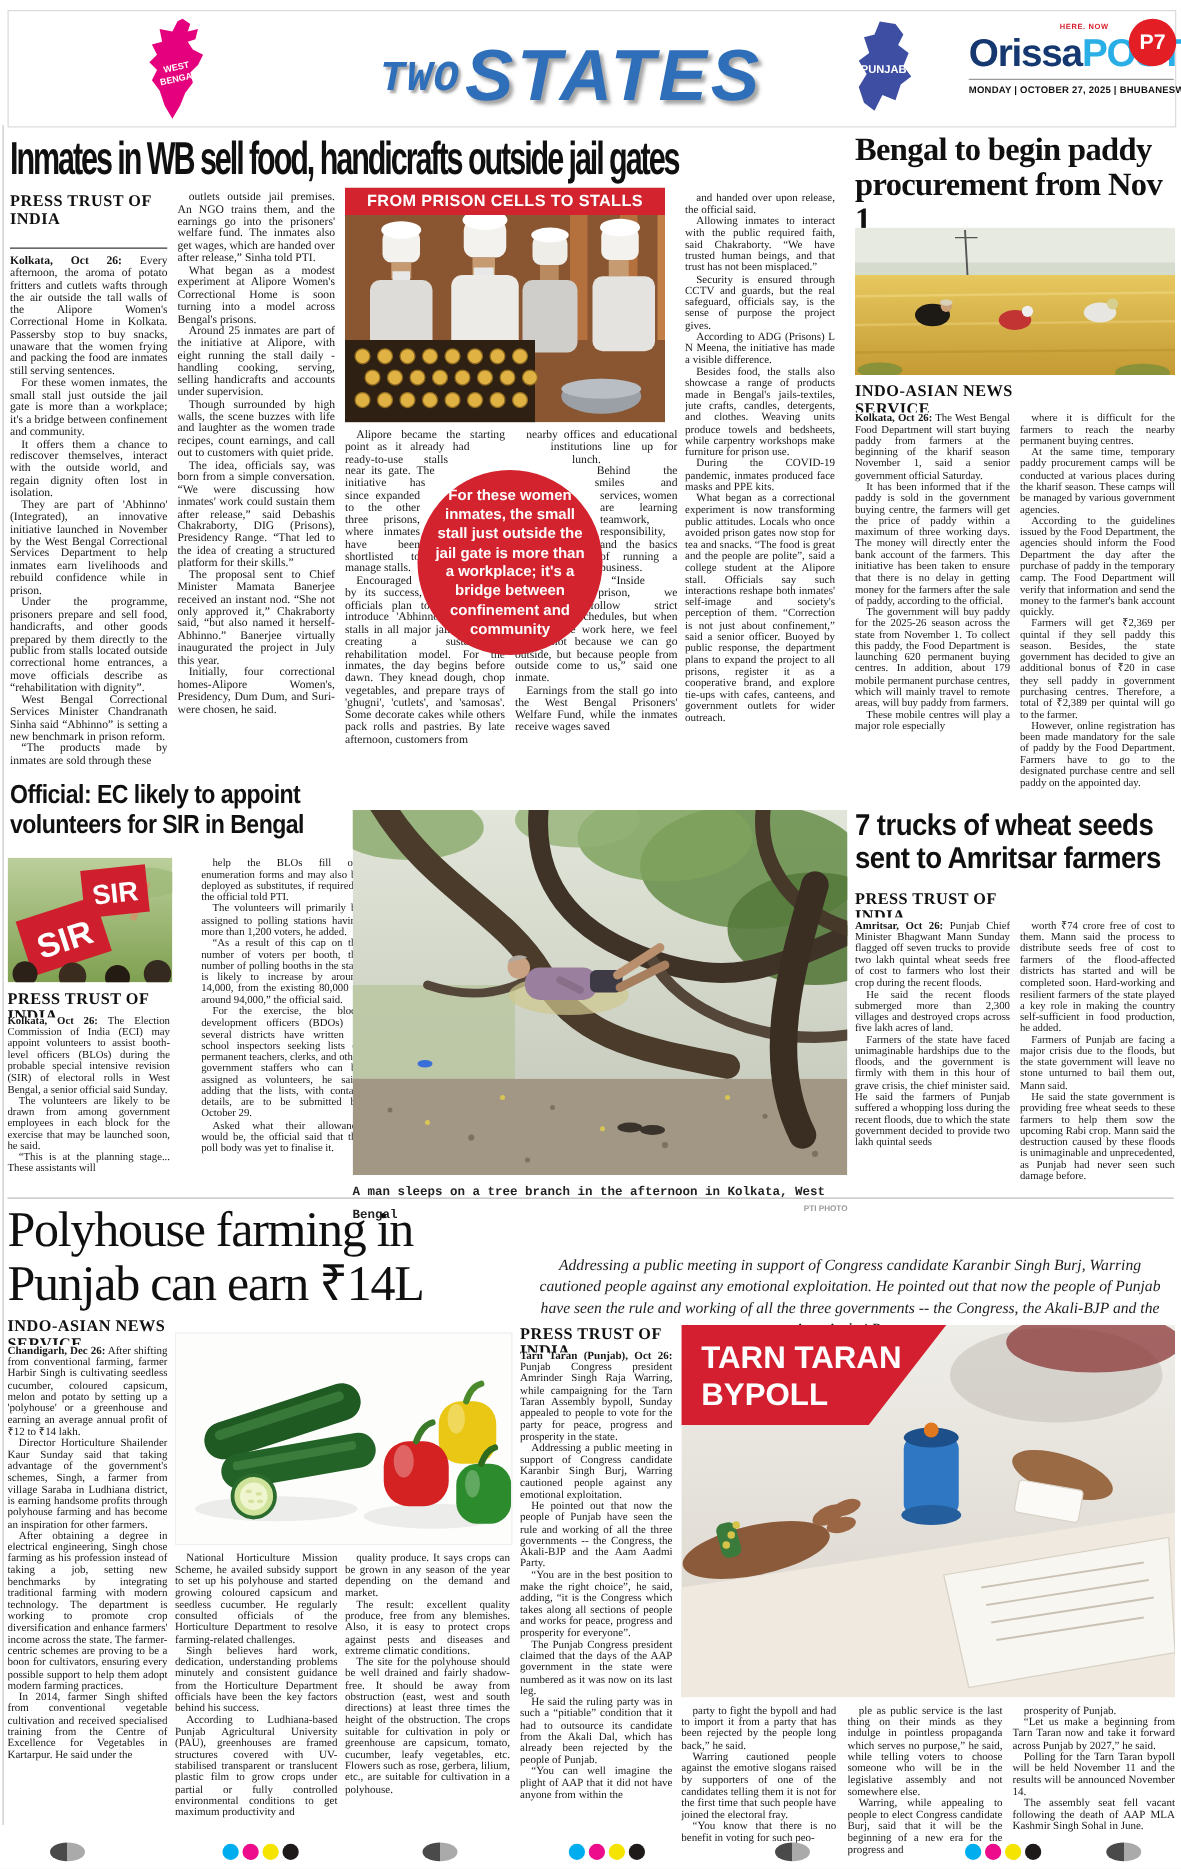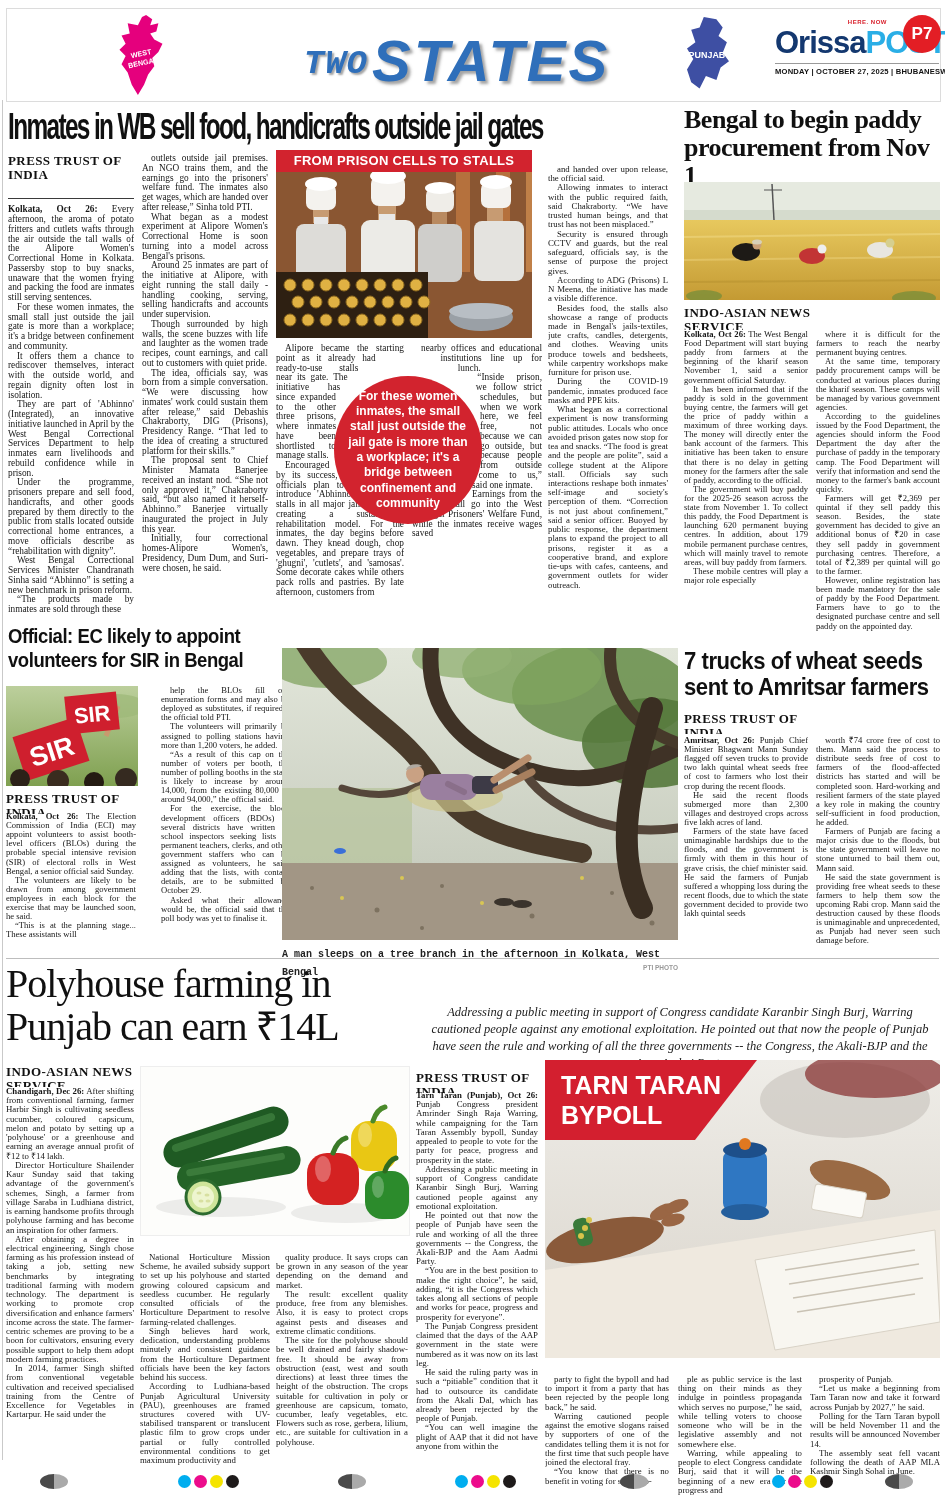--- a/index.html
+++ b/index.html
@@ -35,21 +35,21 @@
   .hl-sans2{font-family:"Liberation Sans",sans-serif;font-weight:bold;font-size:24px;line-height:1.1;
       letter-spacing:-.5px;width:278px;transform:scaleX(.92);transform-origin:left top;}
   .hl-serif-light{font-family:"Liberation Serif",serif;font-weight:normal;font-size:40px;line-height:1.08;letter-spacing:-1px;}
   .hl-italic{font-family:"Liberation Serif",serif;font-weight:bold;font-style:italic;font-size:25px;
       text-align:center;white-space:nowrap;}
   .standfirst{font-family:"Liberation Serif",serif;font-style:italic;font-size:12.5px;line-height:1.35;
       text-align:center;color:#1c1c1c;}
   
   .colbox{position:absolute;overflow:hidden;text-align:justify;color:#161616;}
   .b93{font-size:9.3px;line-height:1.05;}
-  .b88{font-size:8.8px;line-height:1.05;margin-top:11px;}
+  .b88{font-size:8.8px;line-height:1.05;}
   .b86{font-size:8.6px;line-height:1.06;}
   .colbox p{margin:0;text-indent:9px;}
   .colbox .lead-p{text-indent:0;}
   .lead-b{font-weight:bold;}
   .byline{display:block;font-weight:bold;font-size:13px;letter-spacing:.4px;color:#111;
       border-bottom:1.3px solid #3a3a3a;padding-bottom:17px;margin-bottom:6px;text-align:left;}
   
   .photo{position:absolute;overflow:hidden;}
   .photo svg{display:block;}
   .photo-banner{background:#d2232e;color:#fff;font-family:"Liberation Sans",sans-serif;font-weight:bold;
@@ -104,21 +104,21 @@
   </div>
 
   <h1 class="hl hl-impact abs" style="left:8px;top:106px;">Inmates in WB sell food, handicrafts outside jail gates</h1>
 
   <div class="colbox b93" style="left:8px;top:154px;width:126px;height:478px;">
     <span class="byline">PRESS TRUST OF INDIA</span>
     <p class="lead-p"><b class="lead-b">Kolkata, Oct 26:</b> <span>Every afternoon, the aroma of potato fritters and cutlets wafts through the air outside the tall walls of the Alipore Women's Correctional Home in Kolkata. Passersby stop to buy snacks, unaware that the women frying and packing the food are inmates still serving sentences.</span></p>
     <div>
         <p>For these women inmates, the small stall just outside the jail gate is more than a workplace; it's a bridge between confinement and community.</p>
         <p>It offers them a chance to rediscover themselves, interact with the outside world, and regain dignity often lost in isolation.</p>
-        <p>They are part of 'Abhinno' (Integrated), an innovative initiative launched in April by the West Bengal Correctional Services Department to help inmates earn livelihoods and rebuild confidence while in prison.</p>
+        <p>They are part of 'Abhinno' (Integrated), an innovative initiative launched in November by the West Bengal Correctional Services Department to help inmates earn livelihoods and rebuild confidence while in prison.</p>
         <p>Under the programme, prisoners prepare and sell food, handicrafts, and other goods prepared by them directly to the public from stalls located outside correctional home entrances, a move officials describe as “rehabilitation with dignity”.</p>
         <p>West Bengal Correctional Services Minister Chandranath Sinha said “Abhinno” is setting a new benchmark in prison reform.</p>
         <p>“The products made by inmates are sold through these</p>
       </div>
   </div>
   <div class="colbox b93" style="left:142px;top:154px;width:126px;height:478px;">
     <div>
         <p>outlets outside jail premises. An NGO trains them, and the earnings go into the prisoners' welfare fund. The inmates also get wages, which are handed over after release,” Sinha told PTI.</p>
         <p>What began as a modest experiment at Alipore Women's Correctional Home is soon turning into a model across Bengal's prisons.</p>
         <p>Around 25 inmates are part of the initiative at Alipore, with eight running the stall daily - handling cooking, serving, selling handicrafts and accounts under supervision.</p>
@@ -190,20 +190,21 @@
     <div class="spacer-r"></div>
     <div>
         <p>Alipore became the starting point as it already had ready-to-use stalls near its gate. The initiative has since expanded to the other three prisons, where inmates have been shortlisted to manage stalls.</p>
         <p>Encouraged by its success, officials plan to introduce 'Abhinno' stalls in all major jails, creating a sustainable rehabilitation model. For the inmates, the day begins before dawn. They knead dough, chop vegetables, and prepare trays of 'ghugni', 'cutlets', and 'samosas'. Some decorate cakes while others pack rolls and pastries. By late afternoon, customers from</p>
       </div>
   </div>
   <div class="colbox b93" style="left:412px;top:344px;width:130px;height:288px;">
     <div class="spacer-l"></div>
     <div>
         <p>nearby offices and educational institutions line up for lunch.</p>
+        <p>Behind the smiles and services, women are learning teamwork, responsibility, and the basics of running a business.</p>
         <p>“Inside prison, we follow strict schedules, but when we work here, we feel free, not because we can go outside, but because people from outside come to us,” said one inmate.</p>
         <p>Earnings from the stall go into the West Bengal Prisoners' Welfare Fund, while the inmates receive wages saved</p>
       </div>
   </div>
   <div class="quote-circle" style="left:334px;top:376px;width:148px;height:148px;">
     <span>For these women inmates, the small stall just outside the jail gate is more than a workplace; it's a bridge between confinement and community</span>
   </div>
 
   <div class="colbox b88" style="left:548px;top:154px;width:120px;height:478px;">
     <div>

